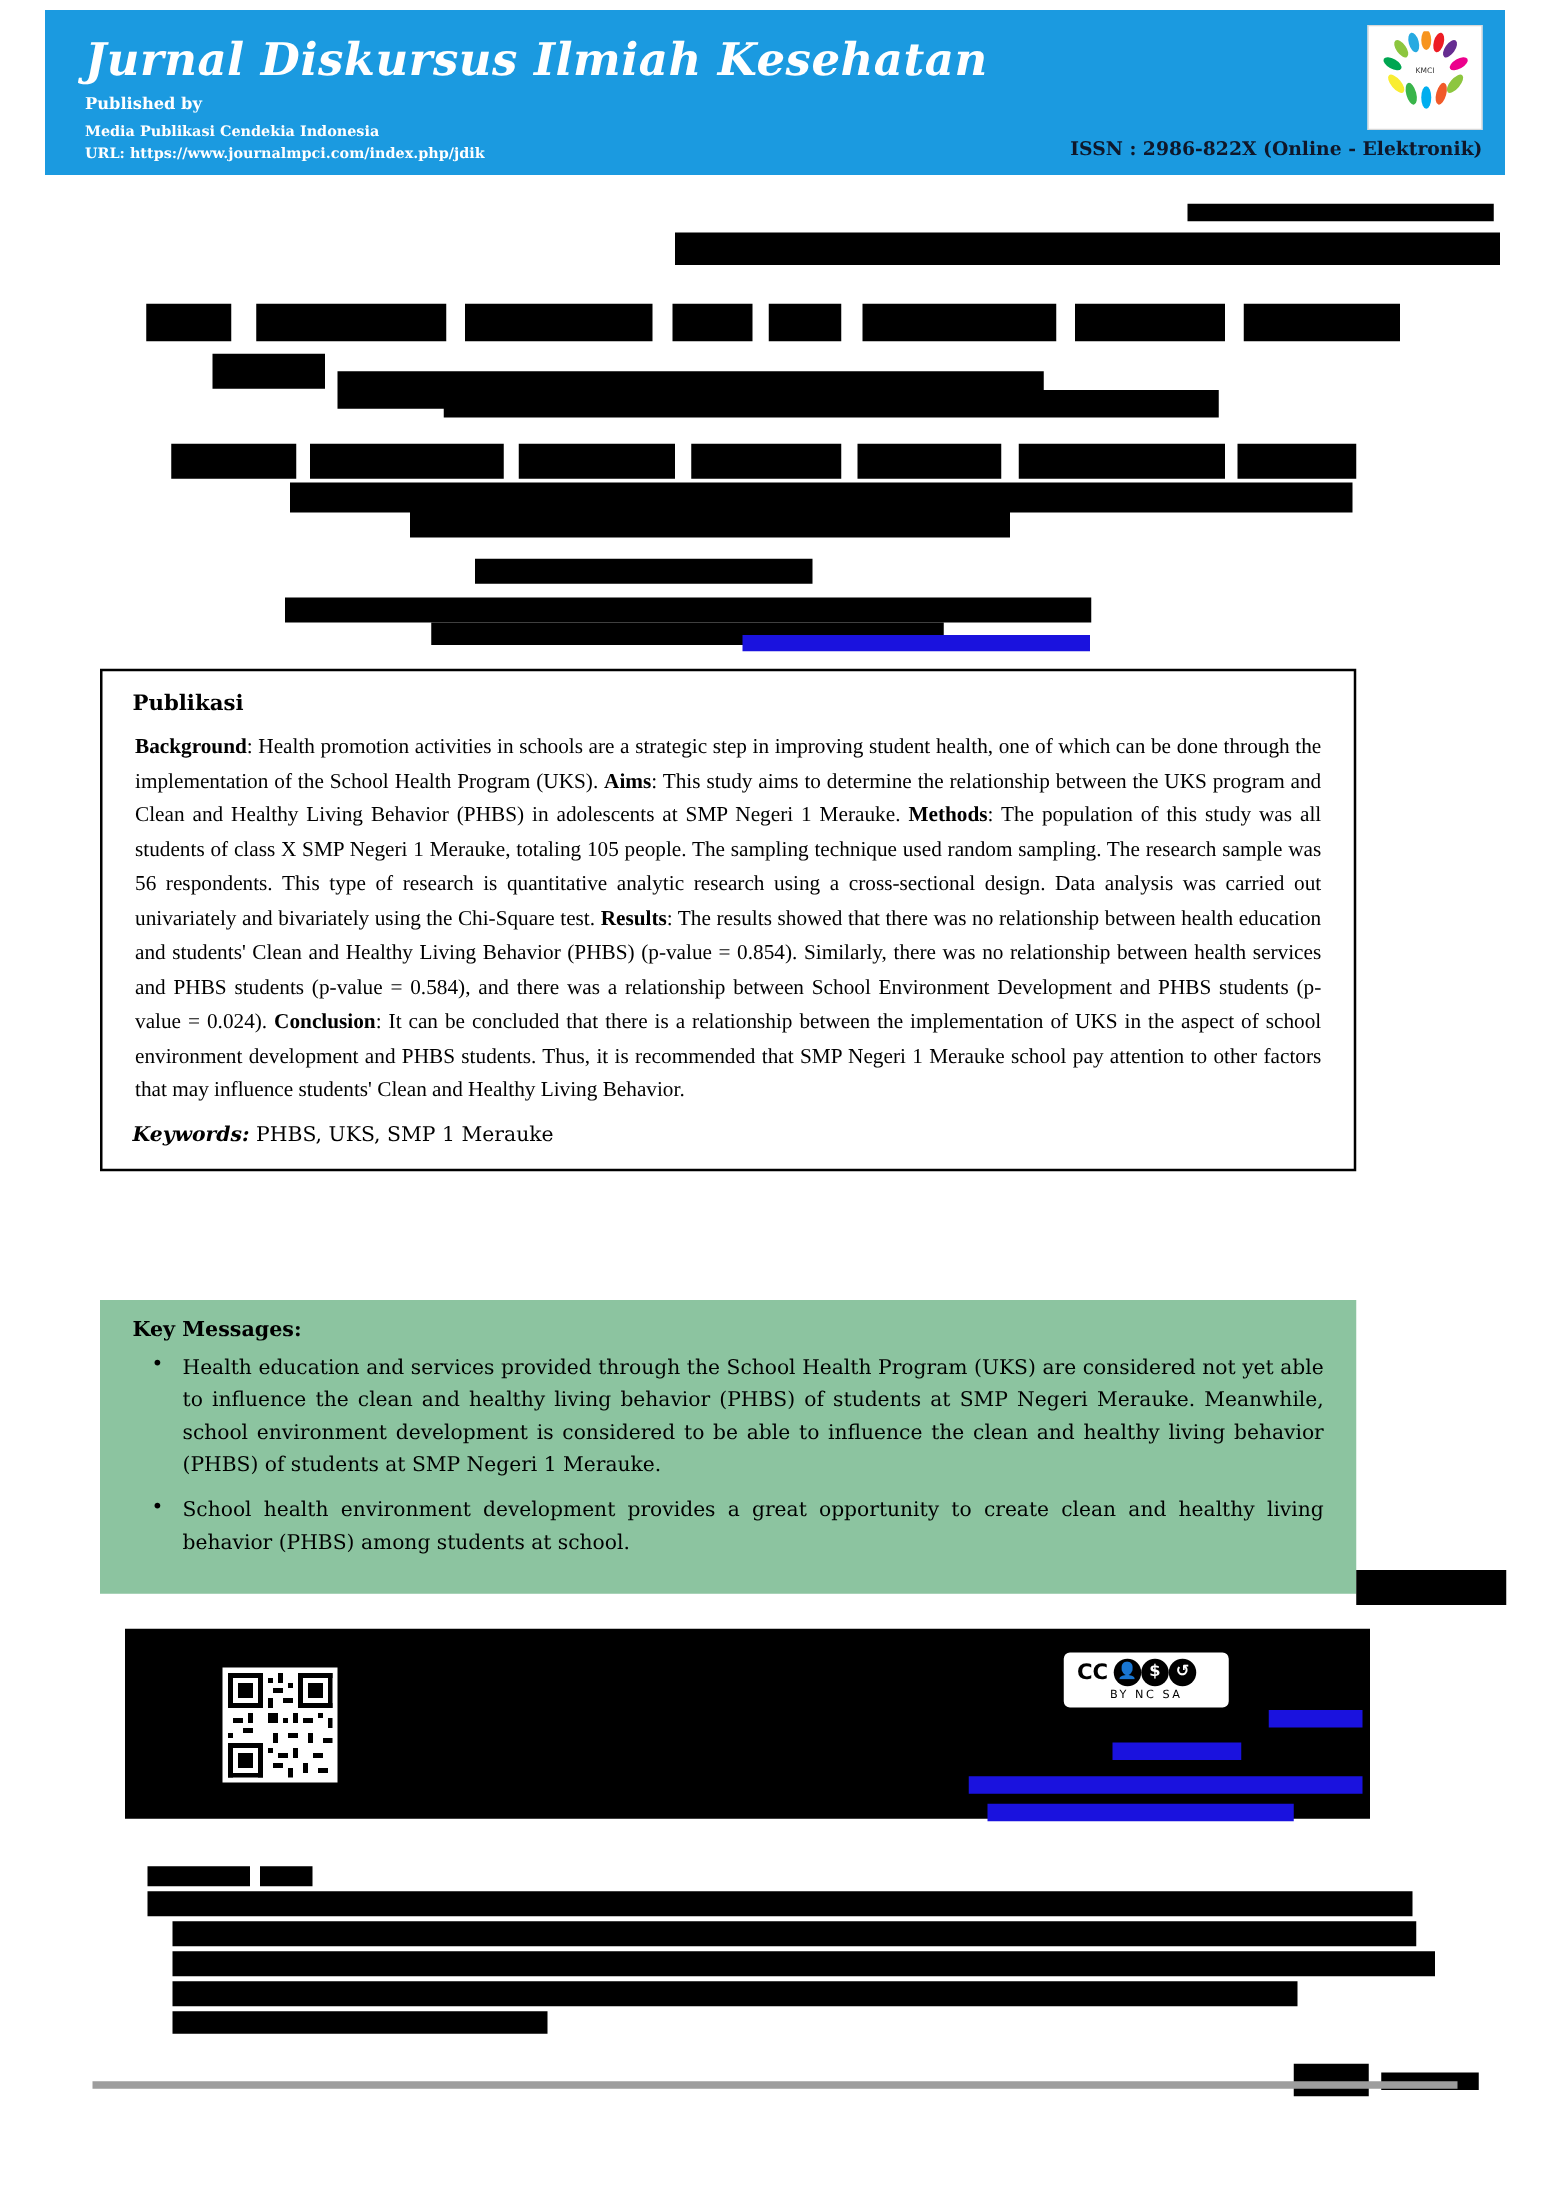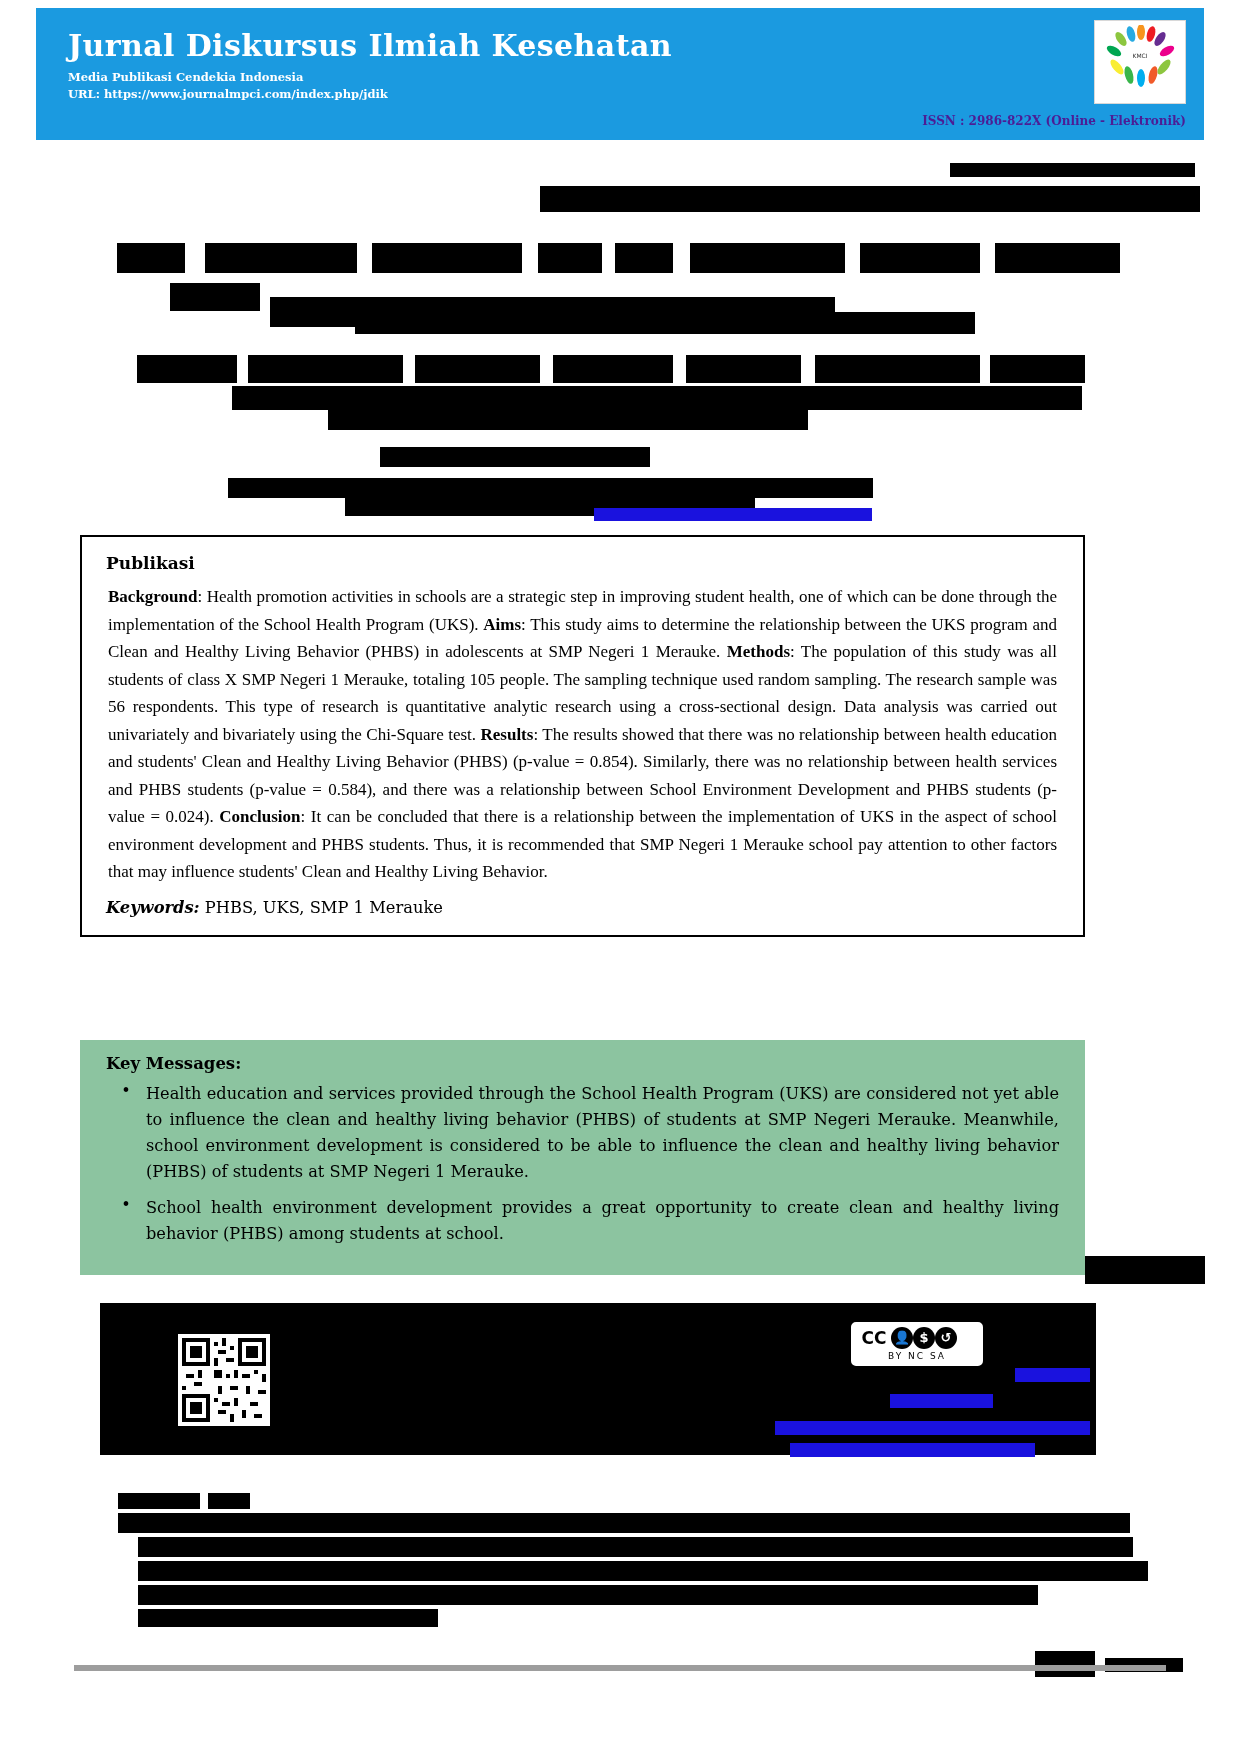--- a/index.html
+++ b/index.html
@@ -28,24 +28,25 @@
   }
   .header-left {
     position: absolute;
     left: 32px;
     top: 22px;
     color: #ffffff;
   }
   .journal-title {
     font-family: "DejaVu Serif", serif;
     font-weight: bold;
-    font-size: 30px;
+    font-size: 36px;
     letter-spacing: 0.4px;
     margin: 0 0 8px 0;
     line-height: 1.05;
+    font-style: italic;
   }
   .published-by {
     font-family: "DejaVu Serif", serif;
     font-weight: bold;
     font-size: 13px;
     margin: 0 0 7px 0;
   }
   .publisher {
     font-family: "DejaVu Serif", serif;
     font-weight: bold;
@@ -57,22 +58,22 @@
     font-weight: bold;
     font-size: 11.5px;
     margin: 0;
   }
   .issn-line {
     position: absolute;
     right: 18px;
     bottom: 12px;
     font-family: "DejaVu Serif", serif;
     font-weight: bold;
-    font-size: 12px;
-    color: #4c1d95;
+    font-size: 15px;
+    color: #0f172a;
   }
   .logo-box {
     position: absolute;
     right: 18px;
     top: 12px;
     width: 92px;
     height: 84px;
     background: #ffffff;
     border: 1px solid #d8d8d8;
     box-sizing: border-box;
@@ -233,20 +234,21 @@
     height: 6px;
     background: #9d9d9d;
   }
 </style>
 </head>
 <body>
 
 <div class="header-banner">
   <div class="header-left">
     <div class="journal-title">Jurnal Diskursus Ilmiah Kesehatan</div>
+    <div class="published-by">Published by</div>
     <div class="publisher">Media Publikasi Cendekia Indonesia</div>
     <div class="url-line">URL: https://www.journalmpci.com/index.php/jdik</div>
   </div>
   <div class="issn-line">ISSN : 2986-822X (Online - Elektronik)</div>
   <div class="logo-box">
     <svg class="logo-svg" width="78" height="70" viewBox="0 0 78 70">
       <g>
         <ellipse cx="20" cy="14" rx="4" ry="8" fill="#8cc63f" transform="rotate(-35 20 14)"></ellipse>
         <ellipse cx="30" cy="9" rx="4" ry="8" fill="#27aae1" transform="rotate(-15 30 9)"></ellipse>
         <ellipse cx="40" cy="7" rx="4" ry="8" fill="#f7941e"></ellipse>

